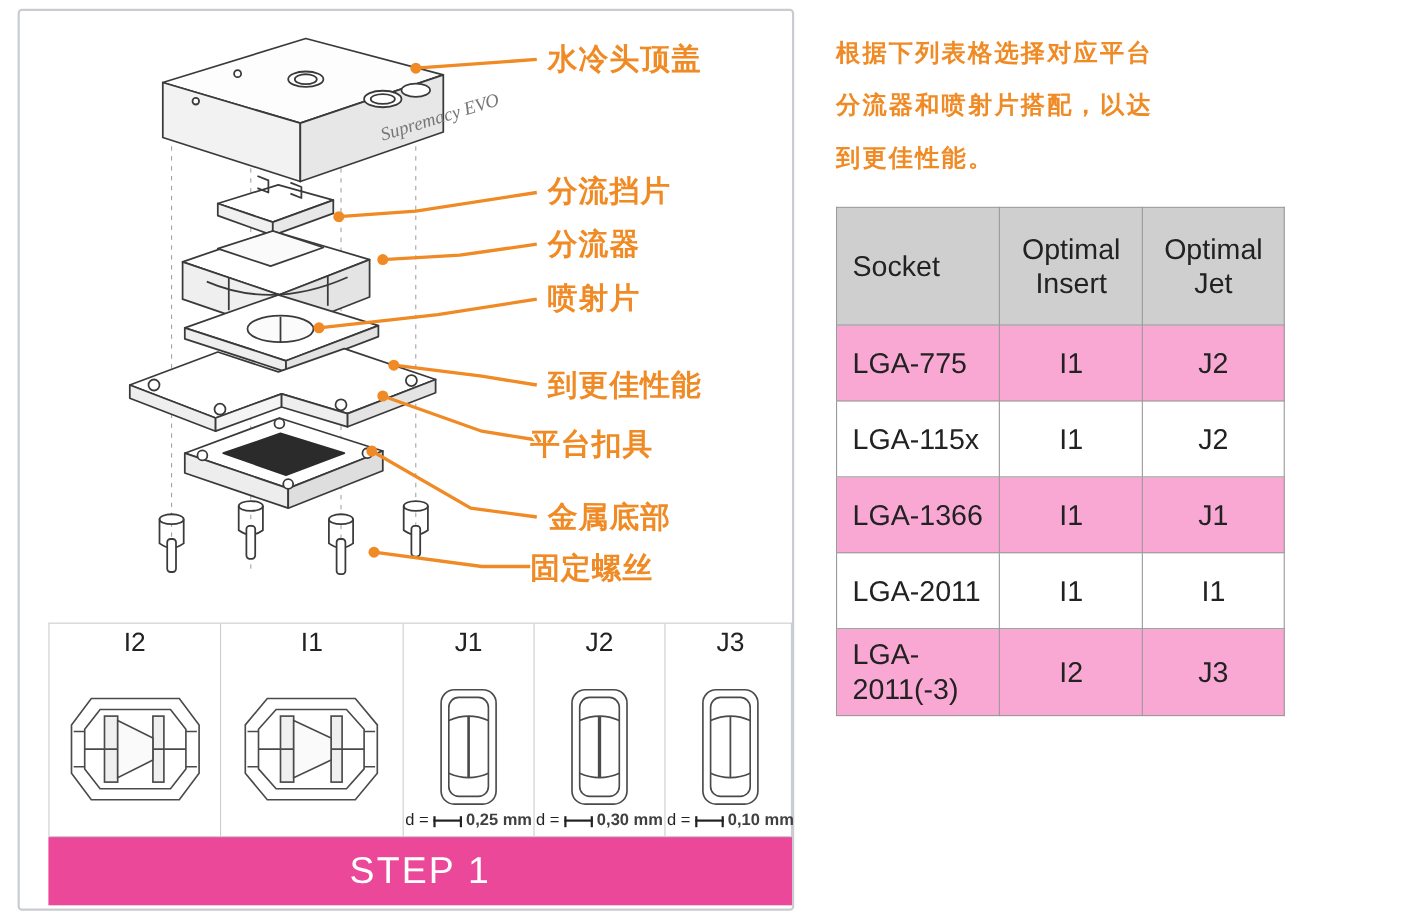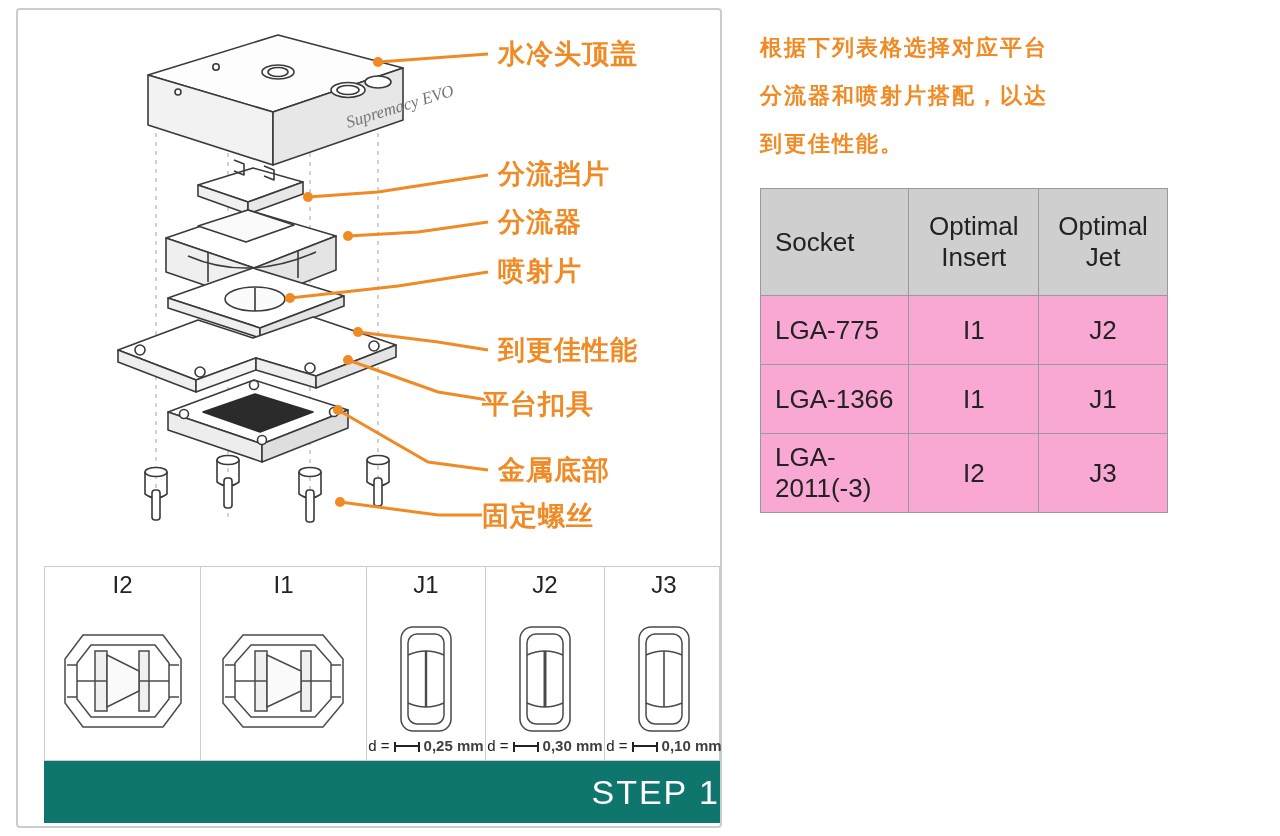--- a/index.html
+++ b/index.html
@@ -59,21 +59,21 @@
   .dim-bar{display:inline-block;width:26px;height:0;border-top:2px solid #222;position:relative;}
   .dim-bar:before,.dim-bar:after{
     content:"";position:absolute;top:-5px;width:0;height:10px;border-left:2px solid #222;
   }
   .dim-bar:before{left:0;}
   .dim-bar:after{right:0;}
 
   
   .step-bar{
     position:absolute;left:26px;top:751px;width:676px;height:62px;
-    background:#0f766e;color:#fff;display:flex;align-items:center;justify-content:flex-end;
+    background:#ec4899;color:#fff;display:flex;align-items:center;justify-content:center;
     font-size:34px;letter-spacing:2px;
   }
 
   
   .right-panel{position:absolute;left:760px;top:24px;width:500px;height:790px;}
   .cn-head{
     color:#F08A24;font-weight:bold;font-size:22px;line-height:48px;letter-spacing:2px;
     text-shadow:
       -1.6px -1.6px 0 #fff, 1.6px -1.6px 0 #fff,
       -1.6px  1.6px 0 #fff, 1.6px  1.6px 0 #fff,
@@ -371,25 +371,35 @@
             <div>Jet</div>
           </th>
         </tr>
       </thead>
       <tbody>
         <tr class="shade">
           <td>LGA-775</td>
           <td class="ctr">I1</td>
           <td class="ctr">J2</td>
         </tr>
+        <tr class="plain">
+          <td>LGA-115x</td>
+          <td class="ctr">I1</td>
+          <td class="ctr">J2</td>
+        </tr>
         <tr class="shade">
           <td>LGA-1366</td>
           <td class="ctr">I1</td>
           <td class="ctr">J1</td>
         </tr>
+        <tr class="plain">
+          <td>LGA-2011</td>
+          <td class="ctr">I1</td>
+          <td class="ctr">I1</td>
+        </tr>
         <tr class="shade">
           <td>LGA-2011(-3)</td>
           <td class="ctr">I2</td>
           <td class="ctr">J3</td>
         </tr>
       </tbody>
     </table>
   </div>
 </div>
 

